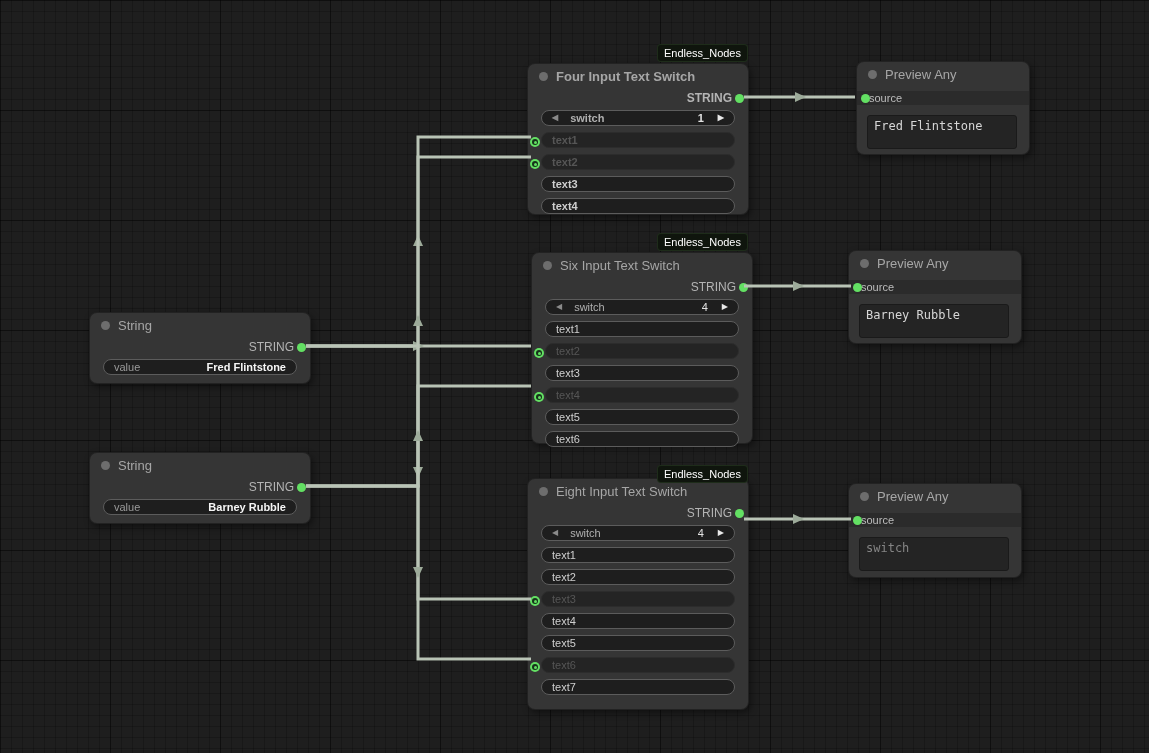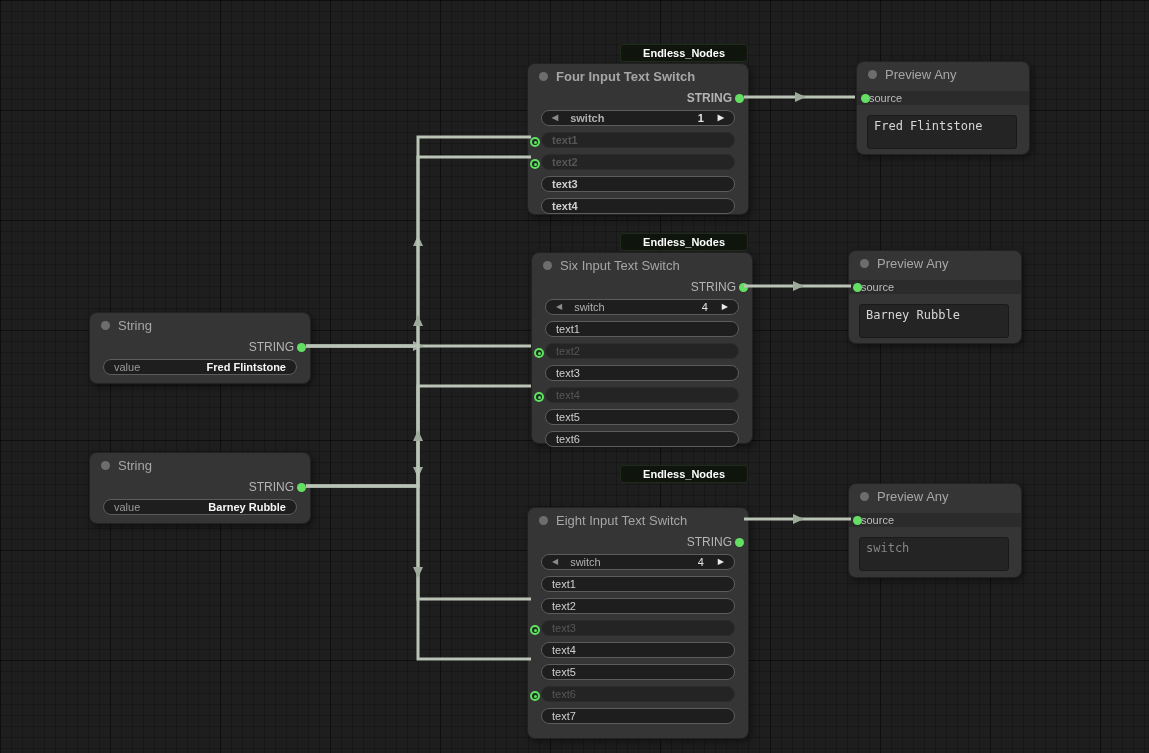--- a/index.html
+++ b/index.html
@@ -59,21 +59,21 @@
   .src-label{padding-left:12px;color:#bdbdbd;font-size:11px;}
   .preview-box{
     margin:10px 12px 0 10px;height:34px;background:#242424;
     border:1px solid #1a1a1a;border-radius:3px;box-sizing:border-box;
     padding:3px 6px;font-family:"DejaVu Sans Mono",monospace;font-size:12px;
     color:#d6d6d6;overflow:hidden;
   }
   .preview-box.placeholder{color:#858585;}
   .badge{
     position:absolute;z-index:11;background:#0f150d;color:#ffffff;
-    font-size:11px;font-weight:bold;padding:2px 22px;border-radius:4px;
+    font-size:11px;font-weight:normal;padding:2px 6px;border-radius:4px;
     border:1px solid rgba(40,60,35,.6);white-space:nowrap;
   }
   #links{position:absolute;left:0;top:0;z-index:20;pointer-events:none;}
 </style>
 </head>
 <body>
 
 <div class="node" style="left:89px;top:312px;width:222px;height:72px;">
   <div class="node-title">
     <span class="title-dot"></span>
@@ -196,21 +196,21 @@
       </div>
   </div>
   <div class="row">
     <div class="pill">
         <span>text6</span>
       </div>
   </div>
 </div>
 
 <div class="badge" style="right:401px;top:465px;">Endless_Nodes</div>
-<div class="node" style="left:527px;top:507px;width:222px;height:232px;">
+<div class="node" style="left:527px;top:478px;width:222px;height:232px;">
   <div class="node-title">
     <span class="title-dot"></span>
     <span>Eight Input Text Switch</span>
   </div>
   <div class="row out-row">
     <span class="out-label">STRING</span>
     <span class="out-dot"></span>
   </div>
   <div class="row">
     <div class="pill switch">

